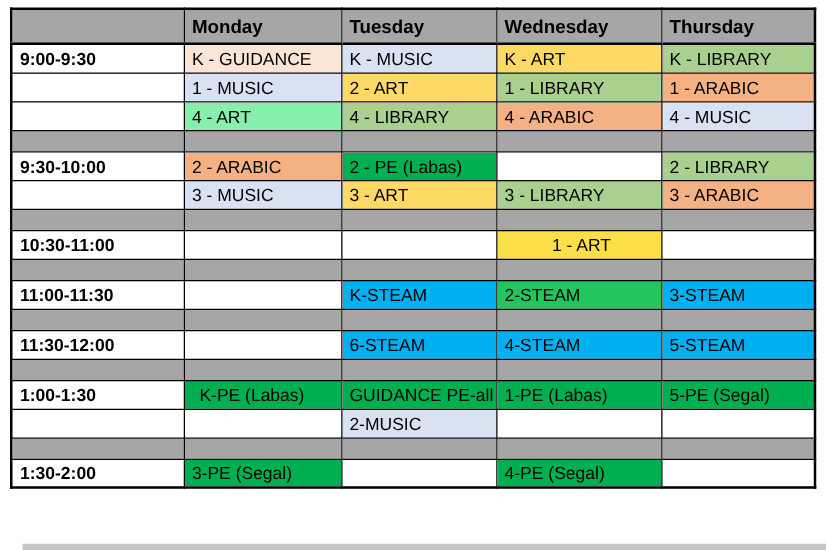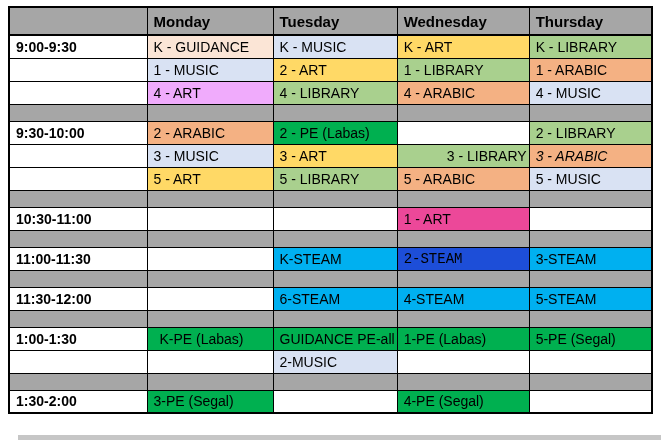--- a/index.html
+++ b/index.html
@@ -85,21 +85,21 @@
       </tr>
       <tr class="classrow">
         <th class="time"></th>
         <td style="background: rgb(217, 226, 243);">1 - MUSIC</td>
         <td style="background: rgb(255, 217, 102);">2 - ART</td>
         <td style="background: rgb(169, 208, 142);">1 - LIBRARY</td>
         <td style="background: rgb(244, 177, 131);">1 - ARABIC</td>
       </tr>
       <tr class="classrow">
         <th class="time"></th>
-        <td style="background: #f0abfc; margin-top: 25px;">4 - ART</td>
+        <td style="background: #86efac; margin-top: 25px;">4 - ART</td>
         <td style="background: rgb(169, 208, 142);">4 - LIBRARY</td>
         <td style="background: rgb(244, 177, 131);">4 - ARABIC</td>
         <td style="background: rgb(217, 226, 243);">4 - MUSIC</td>
       </tr>
       <tr class="sep">
         <td></td>
         <td></td>
         <td></td>
         <td></td>
         <td></td>
@@ -108,56 +108,49 @@
         <th class="time">9:30-10:00</th>
         <td style="background: rgb(244, 177, 131);">2 - ARABIC</td>
         <td style="background: rgb(0, 176, 80);">2 - PE (Labas)</td>
         <td style="background: rgb(255, 255, 255);"></td>
         <td style="background: rgb(169, 208, 142);">2 - LIBRARY</td>
       </tr>
       <tr class="classrow">
         <th class="time"></th>
         <td style="background: rgb(217, 226, 243);">3 - MUSIC</td>
         <td style="background: rgb(255, 217, 102);">3 - ART</td>
-        <td style="background: rgb(169, 208, 142); text-align: right;">3 - LIBRARY</td>
-        <td style="background: rgb(244, 177, 131); font-style: italic;">3 - ARABIC</td>
-      </tr>
-      <tr class="classrow">
-        <th class="time"></th>
-        <td style="background: rgb(255, 217, 102);">5 - ART</td>
-        <td style="background: rgb(169, 208, 142);">5 - LIBRARY</td>
-        <td style="background: rgb(244, 177, 131);">5 - ARABIC</td>
-        <td style="background: rgb(217, 226, 243);">5 - MUSIC</td>
+        <td style="background: rgb(169, 208, 142);">3 - LIBRARY</td>
+        <td style="background: rgb(244, 177, 131);">3 - ARABIC</td>
       </tr>
       <tr class="sep">
         <td></td>
         <td></td>
         <td></td>
         <td></td>
         <td></td>
       </tr>
       <tr class="classrow">
         <th class="time">10:30-11:00</th>
         <td style="background: rgb(255, 255, 255);"></td>
         <td style="background: rgb(255, 255, 255);"></td>
-        <td style="background: #ec4899;">1 - ART</td>
+        <td style="background: #fde047; text-align: center;">1 - ART</td>
         <td style="background: rgb(255, 255, 255);"></td>
       </tr>
       <tr class="sep">
         <td></td>
         <td></td>
         <td></td>
         <td></td>
         <td></td>
       </tr>
       <tr class="classrow">
         <th class="time">11:00-11:30</th>
         <td style="background: rgb(255, 255, 255);"></td>
         <td style="background: rgb(0, 176, 240);">K-STEAM</td>
-        <td style="background: #1d4ed8; font-family: Liberation Mono, monospace;">2-STEAM</td>
+        <td style="background: #22c55e;">2-STEAM</td>
         <td style="background: rgb(0, 176, 240);">3-STEAM</td>
       </tr>
       <tr class="sep">
         <td></td>
         <td></td>
         <td></td>
         <td></td>
         <td></td>
       </tr>
       <tr class="classrow">

